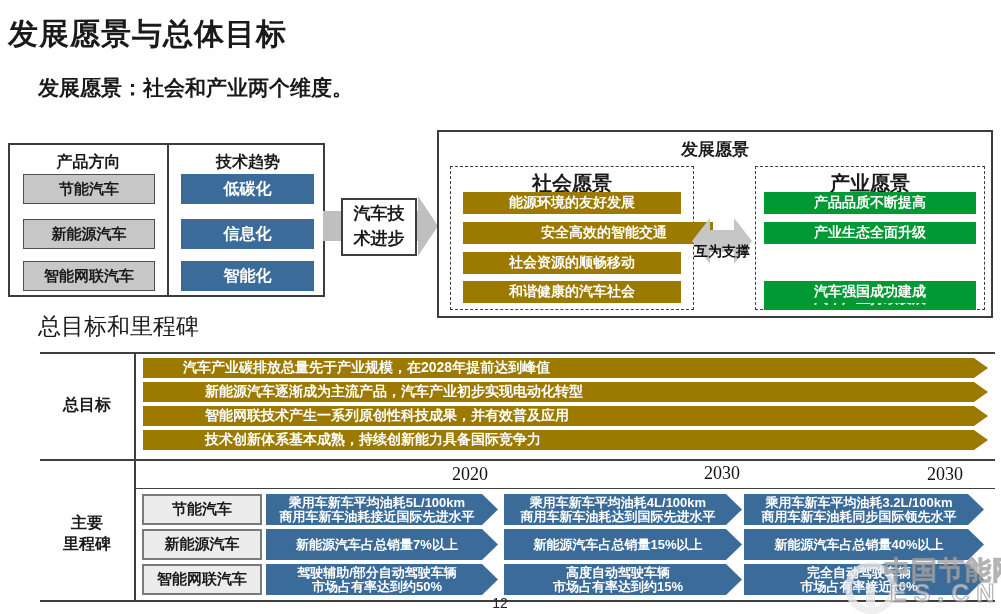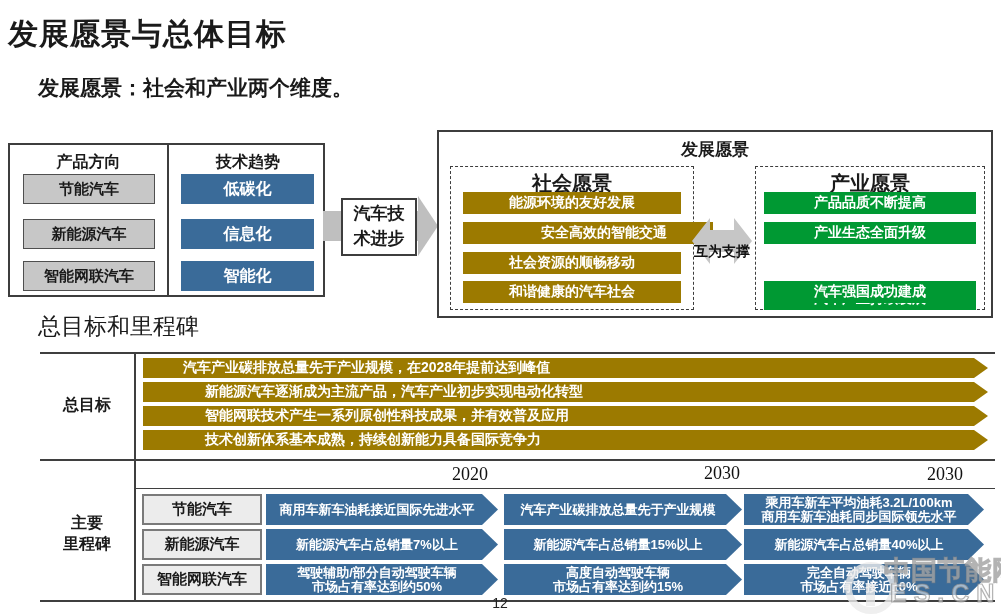--- a/index.html
+++ b/index.html
@@ -146,24 +146,26 @@
   <div class="abs goal-bar" style="top:382px;">新能源汽车逐渐成为主流产品，汽车产业初步实现电动化转型</div>
   <div class="abs goal-bar" style="top:406px;">智能网联技术产生一系列原创性科技成果，并有效普及应用</div>
   <div class="abs goal-bar" style="top:430px;">技术创新体系基本成熟，持续创新能力具备国际竞争力</div>
 
   <div class="abs year-label" style="left:440px;top:464px;">2020</div>
   <div class="abs year-label" style="left:692px;top:463px;">2030</div>
   <div class="abs year-label" style="left:915px;top:464px;">2030</div>
 
   <div class="abs ctr ms-label ms-row1">节能汽车</div>
   <div class="abs ms-cell ms-col1 ms-row1">
+    <span class="cell-line">乘用车新车平均油耗5L/100km</span>
     <span class="cell-line">商用车新车油耗接近国际先进水平</span>
   </div>
   <div class="abs ms-cell ms-col2 ms-row1">
-    <span class="cell-line">汽车产业碳排放总量先于产业规模</span>
+    <span class="cell-line">乘用车新车平均油耗4L/100km</span>
+    <span class="cell-line">商用车新车油耗达到国际先进水平</span>
   </div>
   <div class="abs ms-cell ms-col3 ms-row1">
     <span class="cell-line">乘用车新车平均油耗3.2L/100km</span>
     <span class="cell-line">商用车新车油耗同步国际领先水平</span>
   </div>
 
   <div class="abs ctr ms-label ms-row2">新能源汽车</div>
   <div class="abs ms-cell ms-col1 ms-row2">
     <span class="cell-line">新能源汽车占总销量7%以上</span>
   </div>

